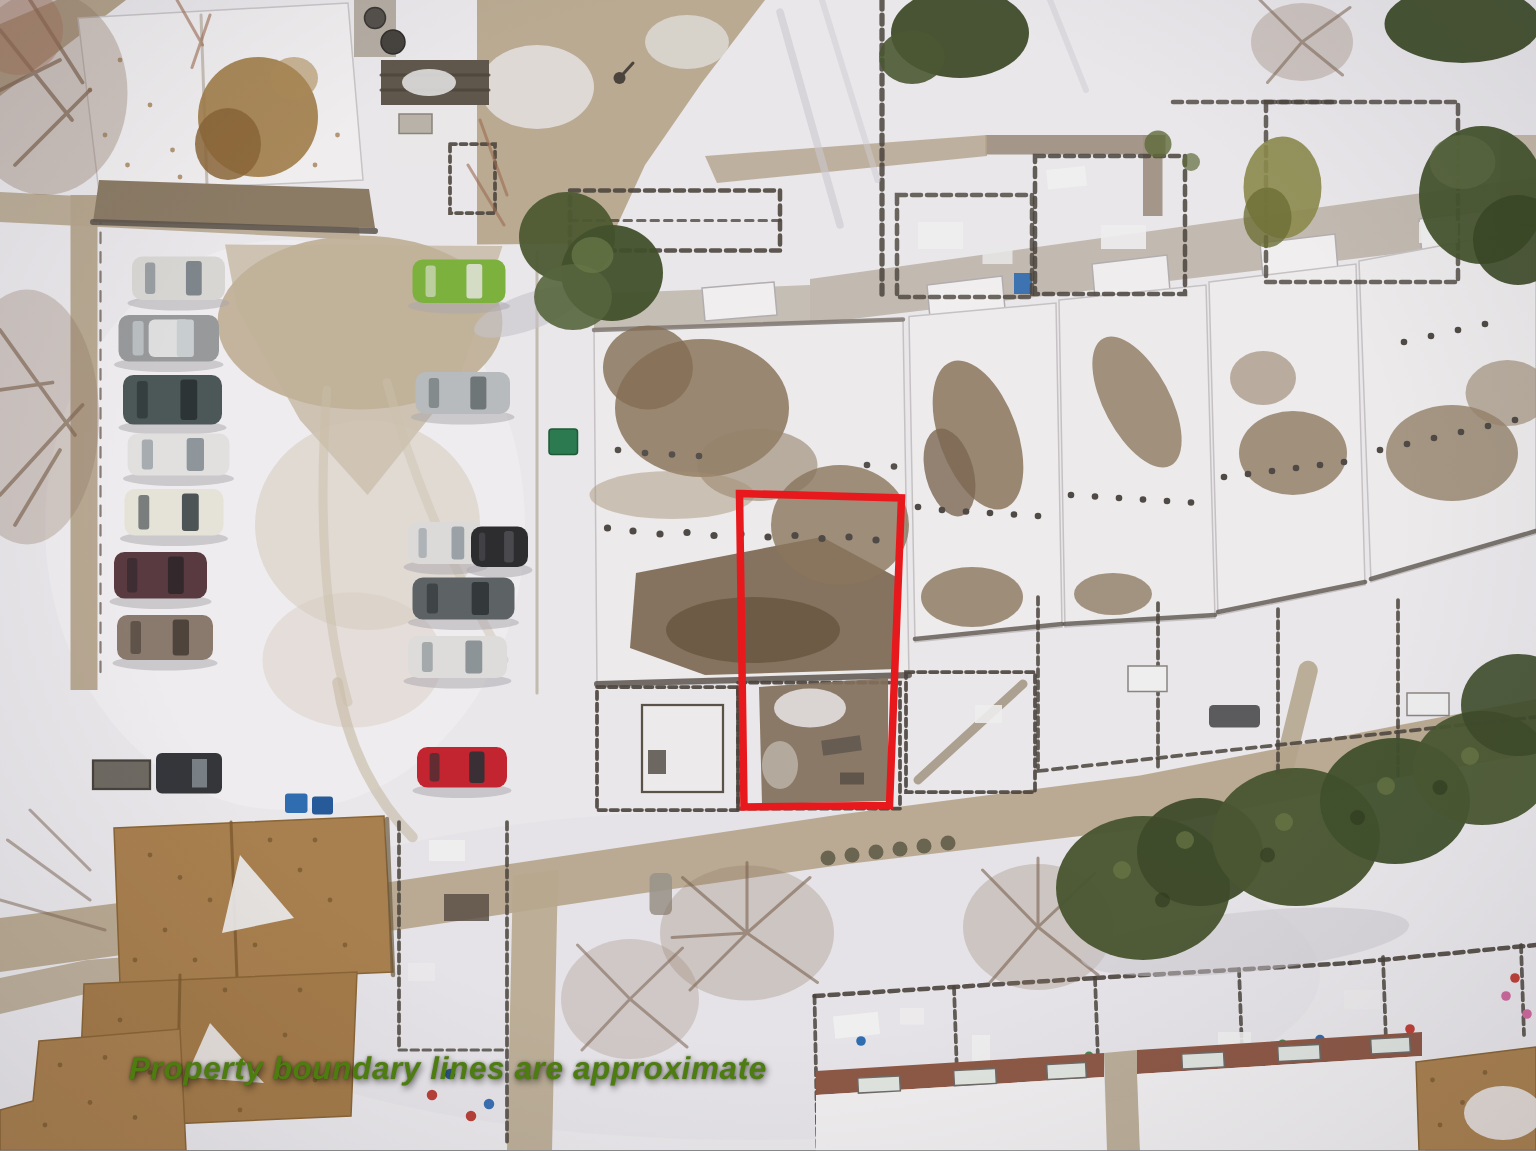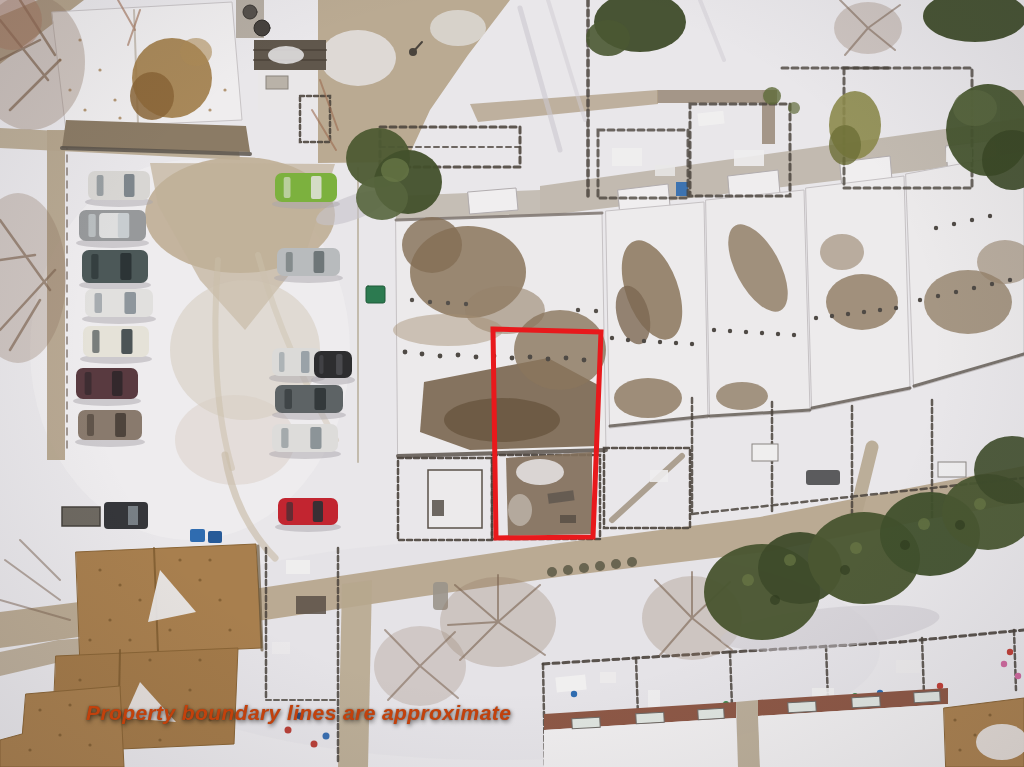--- a/index.html
+++ b/index.html
@@ -455,14 +455,14 @@
       </g>
       <g>
         <ellipse cx="308" cy="527" rx="33" ry="5" fill="#aaa6ab" opacity="0.5"></ellipse>
         <rect x="278" y="498" width="60" height="27" rx="7" fill="#c22530"></rect>
         <rect x="312.8" y="501" width="10.200000000000001" height="21" rx="2" fill="#3a2f34"></rect>
         <rect x="286.4" y="502" width="6.6" height="19" rx="2" fill="#3a2f34" opacity="0.7"></rect>
       </g>
       <polygon points="493,329 601,332 593,537 496,538" fill="none" stroke="#e8191c" stroke-width="5" stroke-linejoin="miter"></polygon>
     </svg>
   <div class="vignette"></div>
-  <div class="caption" style="color: #c2410c;">Property boundary lines are approximate</div>
+  <div class="caption" style="color: #4d7c0f;">Property boundary lines are approximate</div>
 </div>
 
 </body></html>

